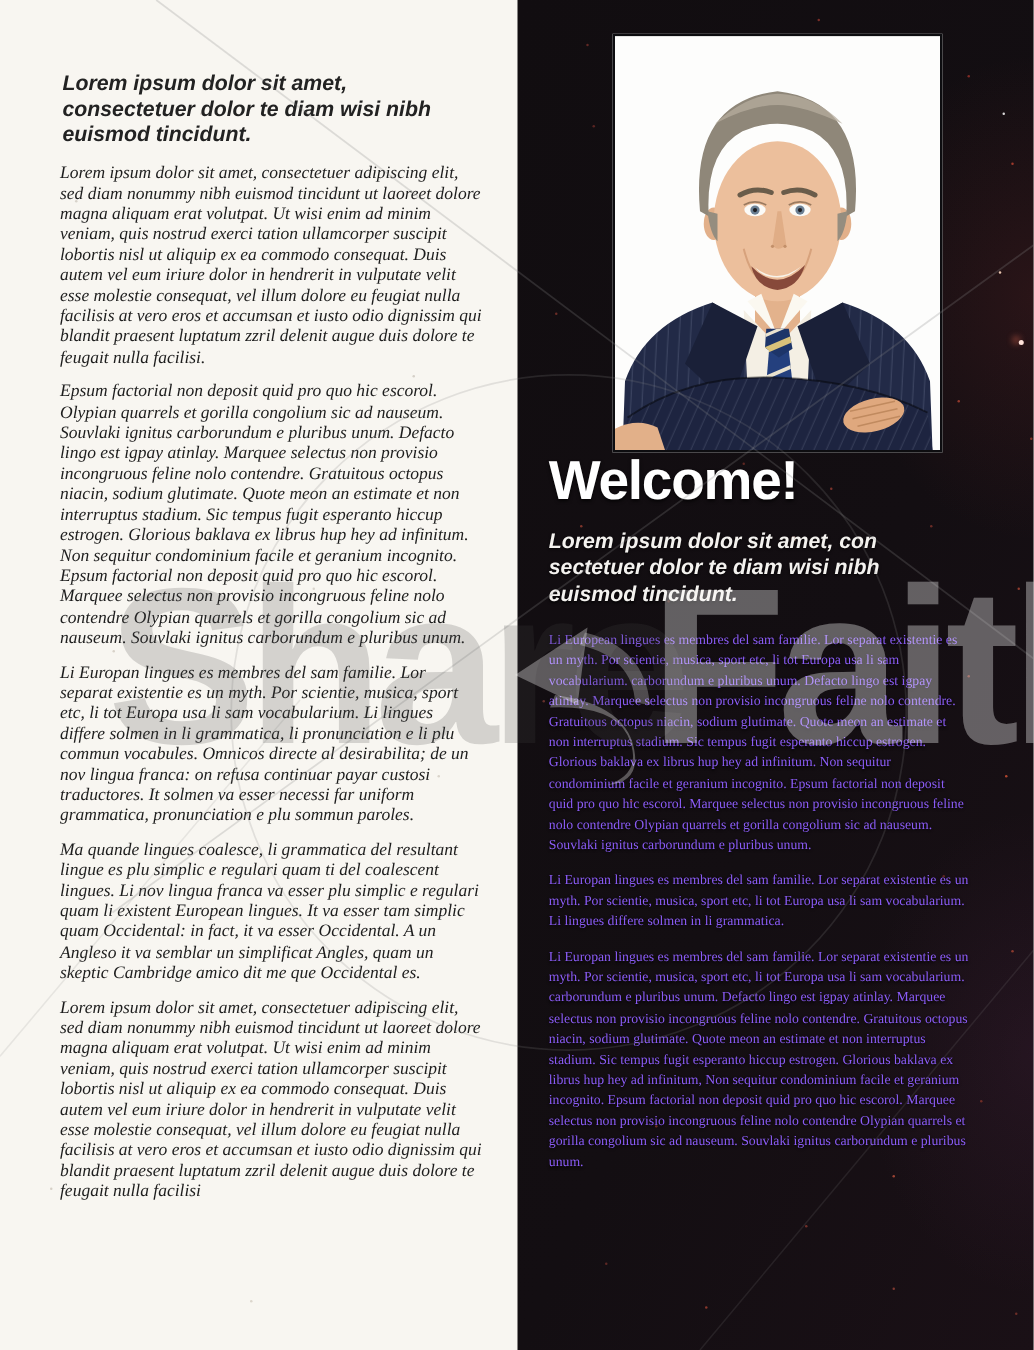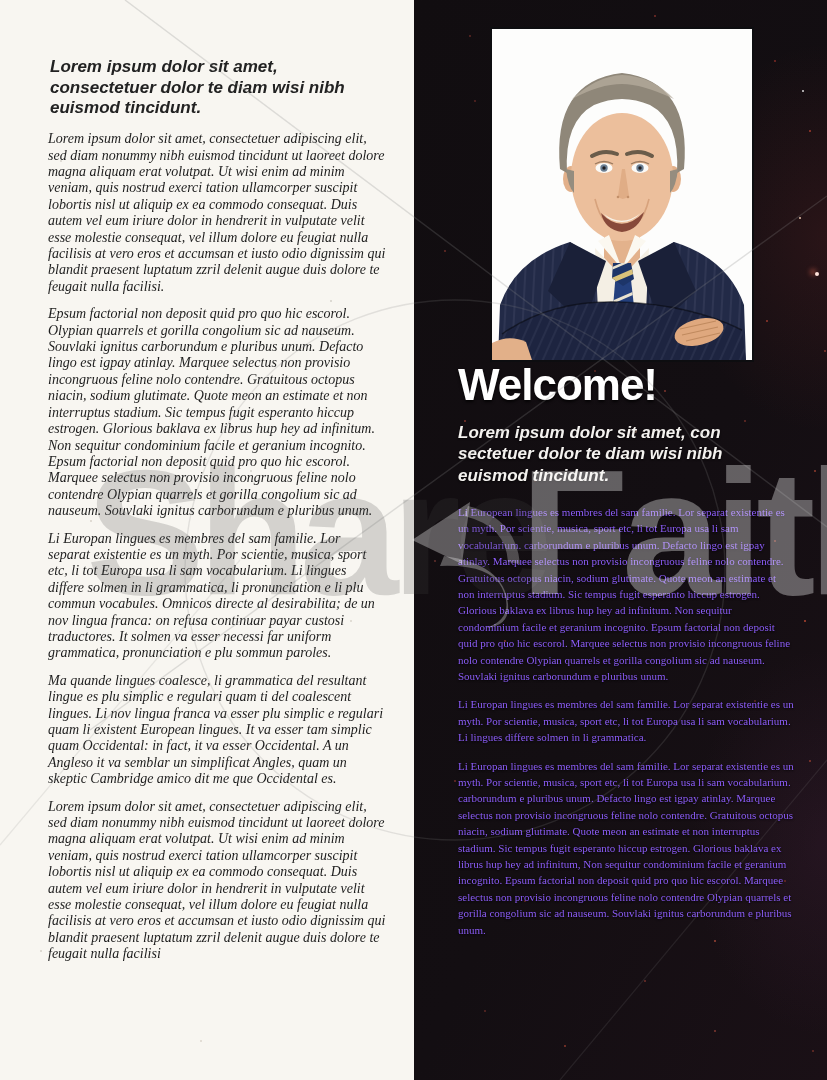--- a/index.html
+++ b/index.html
@@ -42,21 +42,21 @@
   .sub-left{margin:17px 0 0 2px;font:bold italic 17px/1.22 "Liberation Sans",sans-serif;color:#222;}
   .body-left{margin-top:12px;font-style:italic;}
   .body-left p{margin:0 0 11px;font-size:14px;line-height:16.4px;color:#1d1d1d;}
 
   
   .photo{position:absolute;left:490px;top:27px;width:260px;height:331px;
          border:2px solid #0d0d10;box-sizing:content-box;background:#fdfdfc;}
   .photo svg{display:block;}
 
   
-  .right-content{position:absolute;left:458px;top:362px;width:337px;}
+  .right-content{position:absolute;left:439px;top:362px;width:337px;}
   .title-right{margin:0;font:bold 44px/1.05 "Liberation Sans",sans-serif;color:#fff;
                letter-spacing:-1px;text-shadow:0 2px 3px rgba(0,0,0,.75);}
   .sub-right{margin:14px 0 18px;font:bold italic 17px/1.25 "Liberation Sans",sans-serif;
              color:#f4f2ef;text-shadow:0 1px 2px rgba(0,0,0,.8);}
   .body-right p{margin:0 0 12px;font-size:11px;line-height:16.4px;color:#8b5cf6;
                 text-shadow:0 1px 2px rgba(0,0,0,.85);}
 
   
   .watermark{position:absolute;left:0;top:0;width:827px;height:872px;pointer-events:none;}
   .wm-geo{position:absolute;left:0;top:0;}

